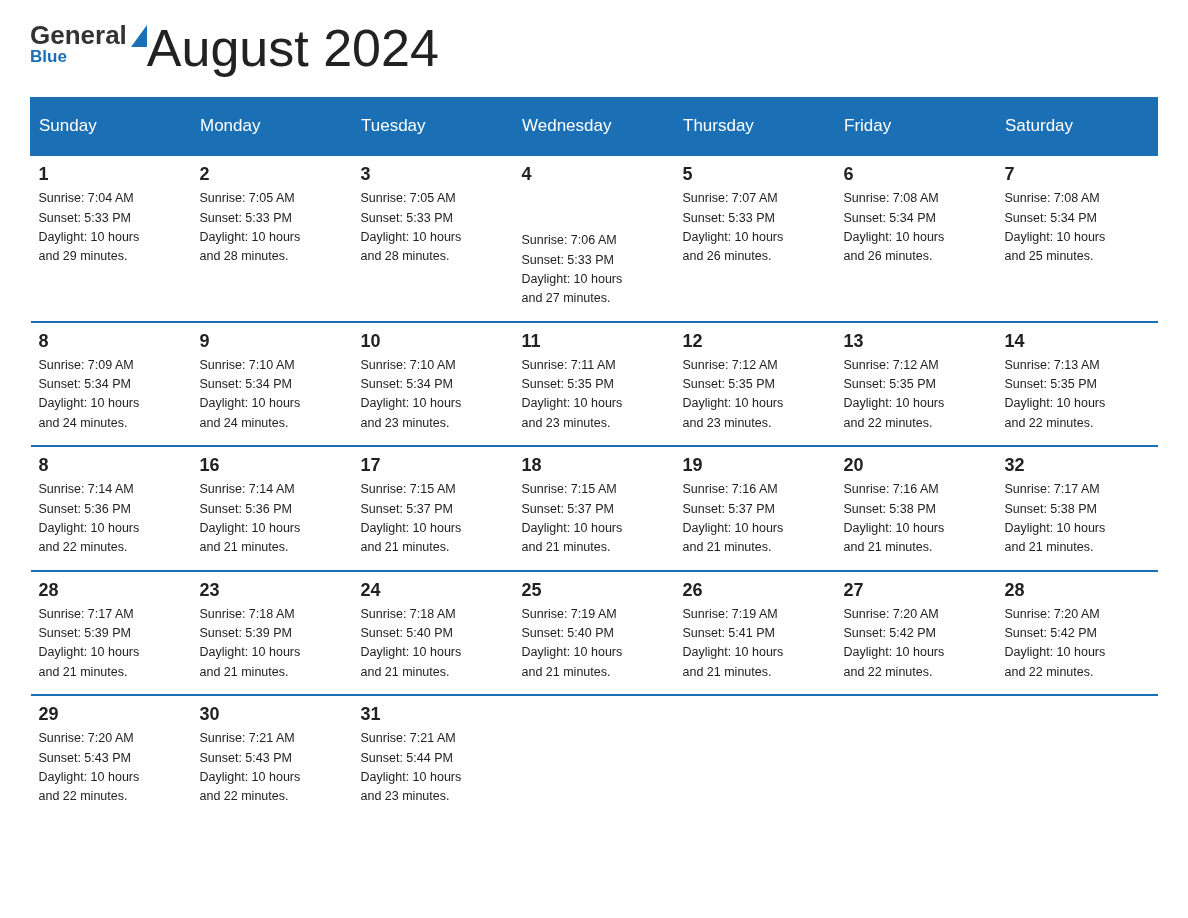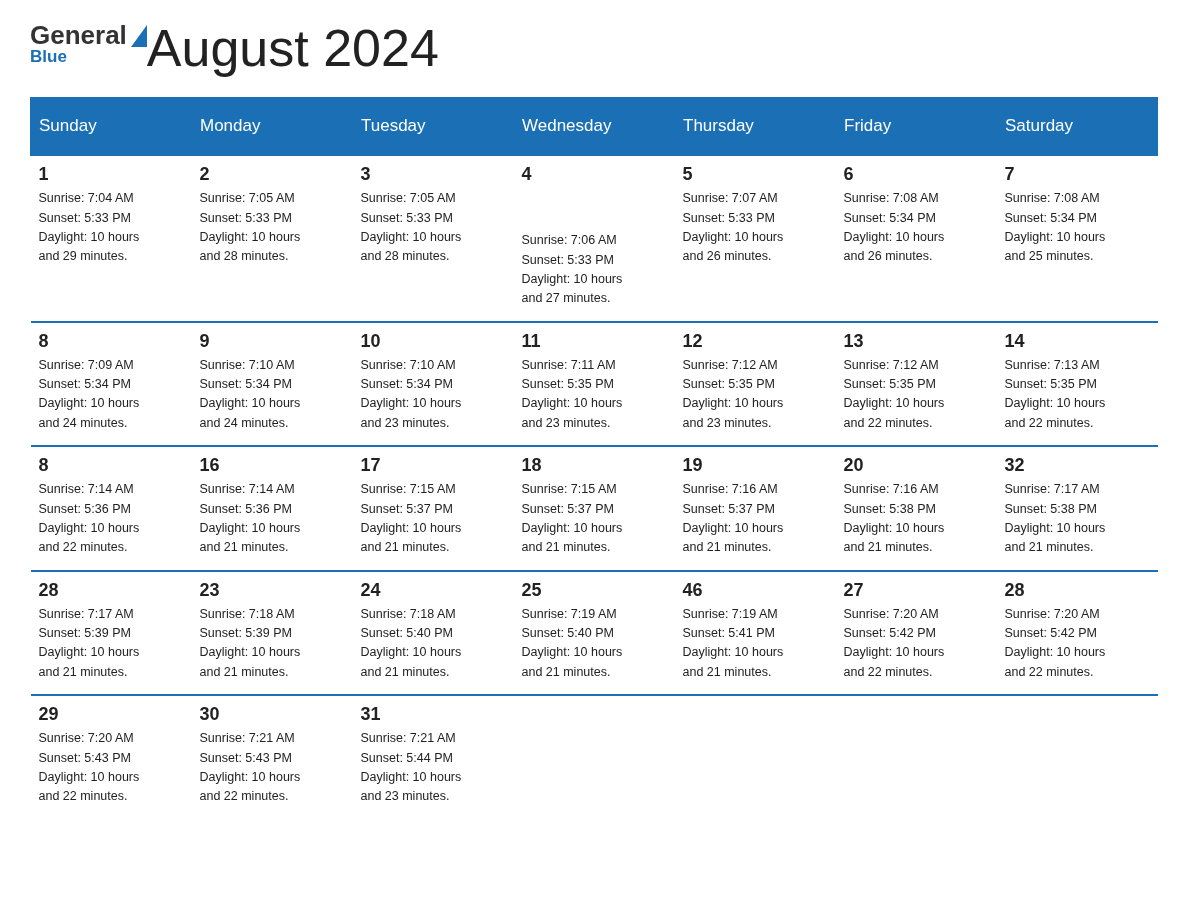--- a/index.html
+++ b/index.html
@@ -306,21 +306,21 @@
 and 21 minutes.</div>
         </td>
         <td>
           <span class="day-num">25</span>
           <div class="day-info" style="white-space: pre-line;">Sunrise: 7:19 AM
 Sunset: 5:40 PM
 Daylight: 10 hours
 and 21 minutes.</div>
         </td>
         <td>
-          <span class="day-num">46</span>
+          <span class="day-num">26</span>
           <div class="day-info" style="white-space: pre-line;">Sunrise: 7:19 AM
 Sunset: 5:41 PM
 Daylight: 10 hours
 and 21 minutes.</div>
         </td>
         <td>
           <span class="day-num">27</span>
           <div class="day-info" style="white-space: pre-line;">Sunrise: 7:20 AM
 Sunset: 5:42 PM
 Daylight: 10 hours

